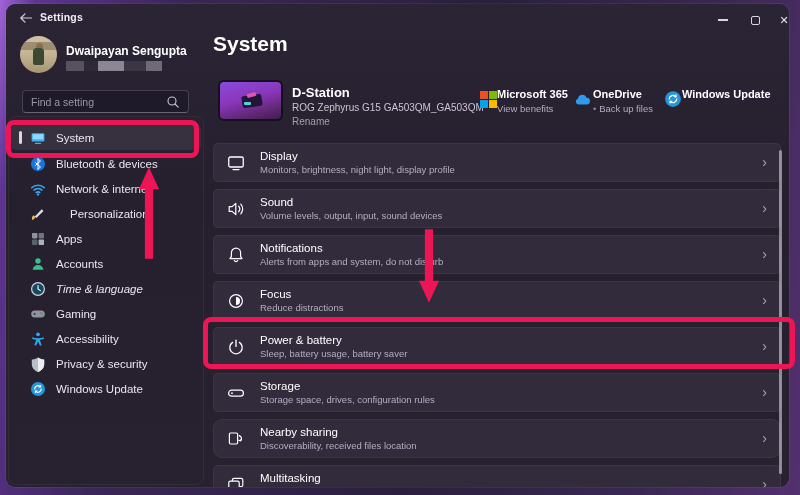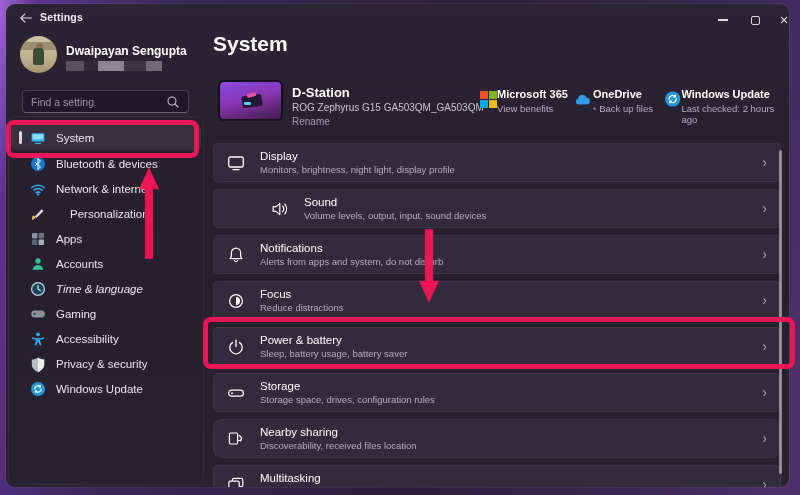--- a/index.html
+++ b/index.html
@@ -261,39 +261,38 @@
         </div>
     </div>
     <div class="abs status" style="left:658px;top:84px;">
       <svg width="18" height="18" viewBox="0 0 16 16" style="margin-top:2px;">
           <circle cx="8" cy="8" r="7" fill="#2596d8"></circle>
           <path d="M4.7 8a3.3 3.3 0 0 1 5.7-2.2M11.3 8a3.3 3.3 0 0 1-5.7 2.2" fill="none" stroke="#fff" stroke-width="1.2" stroke-linecap="round"></path>
           <path d="M10.6 4v2h-2M5.4 12v-2h2" fill="none" stroke="#fff" stroke-width="1.1" stroke-linejoin="round"></path>
         </svg>
       <div>
           <div class="st-title">Windows Update</div>
-           <div class="st-sub">Last checked: 2 hours ago</div>
         </div>
     </div>
 
     <div id="rows-root">
         <div class="abs row" style="top: 139px;">
     <span class="row-ic">
             <svg width="20" height="20" viewBox="0 0 20 20">
               <rect x="2.75" y="4" width="14.5" height="10" rx="1.6" fill="none" stroke="#fff" stroke-width="1.3"></rect>
               <path d="M7 16.6h6" stroke="#fff" stroke-width="1.3" stroke-linecap="round"></path>
             </svg>
           </span>
     <span class="row-text">
       <span class="row-title">Display</span>
       <span class="row-sub">Monitors, brightness, night light, display profile</span>
     </span>
     <span class="chev">›</span>
   </div>
-        <div class="abs row" style="top: 185px; padding-left: 44px;">
+        <div class="abs row" style="top: 185px;">
     <span class="row-ic">
             <svg width="20" height="20" viewBox="0 0 20 20">
               <path d="M3.2 7.6v4.8h2.9l3.7 3.2V4.4L6.1 7.6H3.2z" fill="none" stroke="#fff" stroke-width="1.2" stroke-linejoin="round"></path>
               <path d="M12.6 7.2a4.2 4.2 0 0 1 0 5.6M14.8 5.2a7.2 7.2 0 0 1 0 9.6" fill="none" stroke="#fff" stroke-width="1.2" stroke-linecap="round"></path>
             </svg>
           </span>
     <span class="row-text">
       <span class="row-title">Sound</span>
       <span class="row-sub">Volume levels, output, input, sound devices</span>
     </span>

